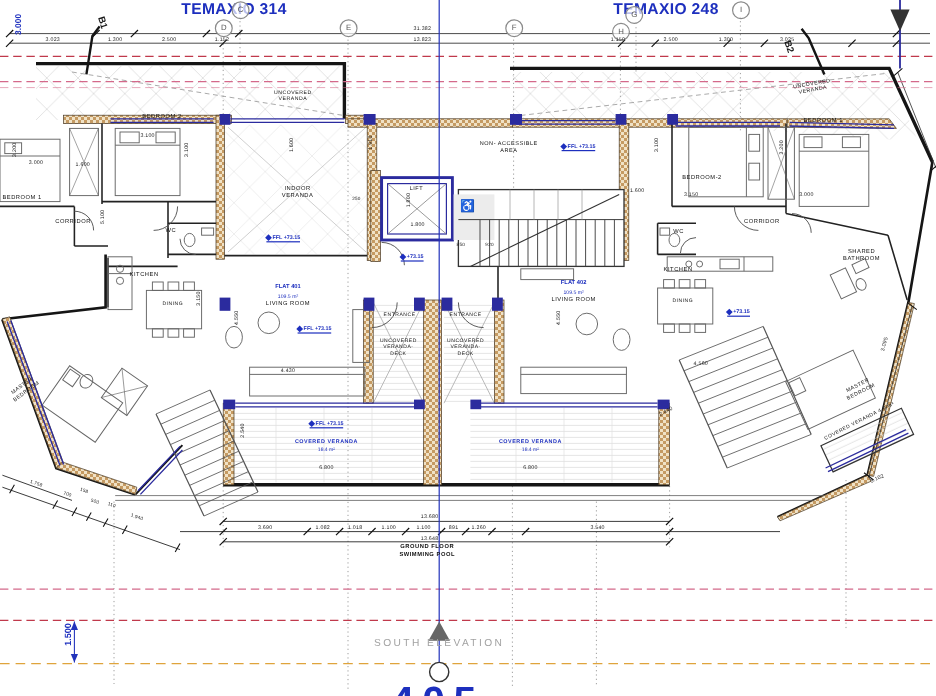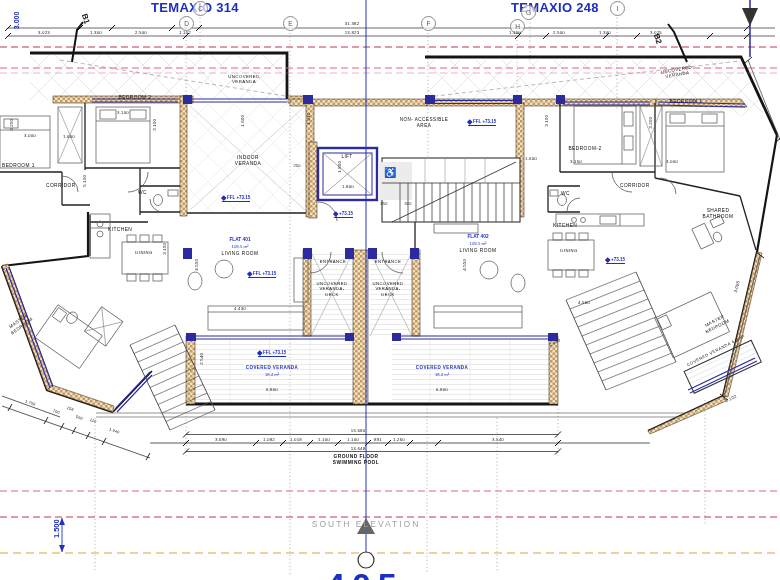--- a/index.html
+++ b/index.html
@@ -436,17 +436,17 @@
 
 <div class="lbl dim c tiny" style="left:18px;top:401px;width:24px;transform:rotate(19deg)">1.758</div>
 <div class="lbl dim c tiny" style="left:46px;top:410px;width:20px;transform:rotate(19deg)">700</div>
 <div class="lbl dim c tiny" style="left:61px;top:407px;width:18px;transform:rotate(19deg)">158</div>
 <div class="lbl dim c tiny" style="left:70px;top:416px;width:18px;transform:rotate(19deg)">500</div>
 <div class="lbl dim c tiny" style="left:85px;top:419px;width:16px;transform:rotate(19deg)">110</div>
 <div class="lbl dim c tiny" style="left:102px;top:429px;width:24px;transform:rotate(19deg)">1.940</div>
 
 <div class="lbl room c b" style="left:316px;top:454px;width:80px;font-size:4.8px">GROUND FLOOR
 SWIMMING POOL</div>
-<div class="lbl se c" style="left:293px;top:519px;width:146px">SOUTH ELEVATION</div>
+<div class="lbl se c" style="left:293px;top:530px;width:146px">SOUTH ELEVATION</div>
 <div class="lbl b blue c" style="left:40px;top:524px;width:34px;font-size:7.5px;transform:rotate(-90deg)">1.500</div>
 <div class="sheet">405</div>
 
 </div>
 
 </body></html>

